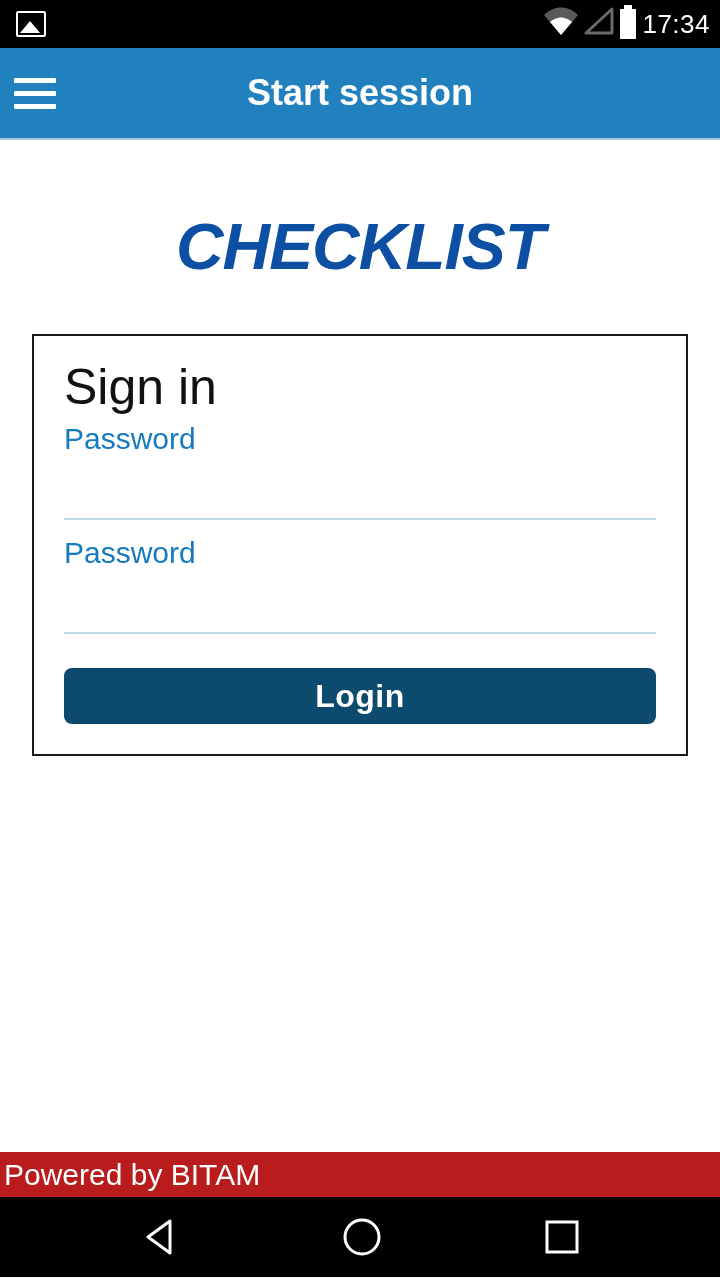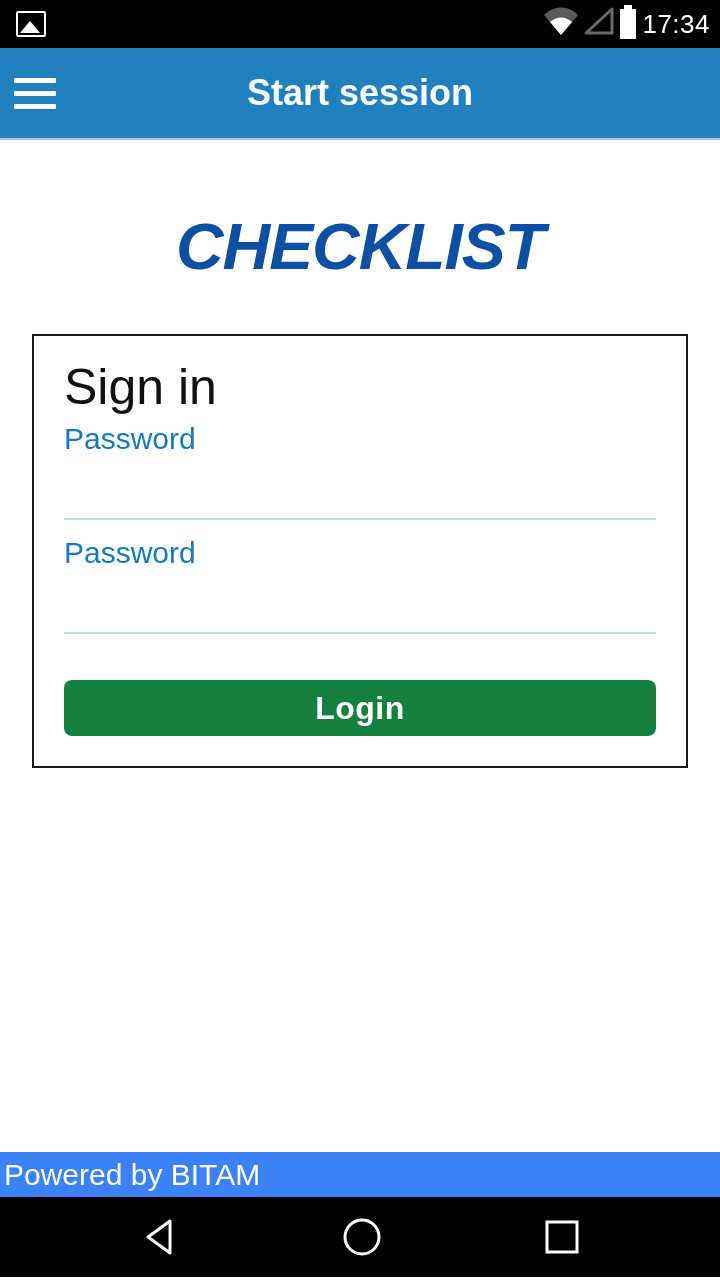--- a/index.html
+++ b/index.html
@@ -120,34 +120,34 @@
       border-bottom: 2px solid #bfd9e6;
       height: 64px;
       font-size: 30px;
       outline: none;
       background: transparent;
       margin-bottom: 10px;
     }
     .login-btn {
       width: 100%;
       height: 56px;
-      margin-top: 36px;
-      background: #15803d;
+      margin-top: 24px;
+      background: #0c4a6e;
       color: #ffffff;
       border: none;
       border-radius: 8px;
       font-size: 32px;
       font-weight: 700;
       letter-spacing: 0.5px;
     }
 
     
     .footer {
       height: 45px;
-      background: #3b82f6;
+      background: #b91c1c;
       color: #ffffff;
       font-size: 30px;
       display: flex;
       align-items: center;
       padding-left: 4px;
     }
 
     
     .nav-bar {
       height: 80px;

